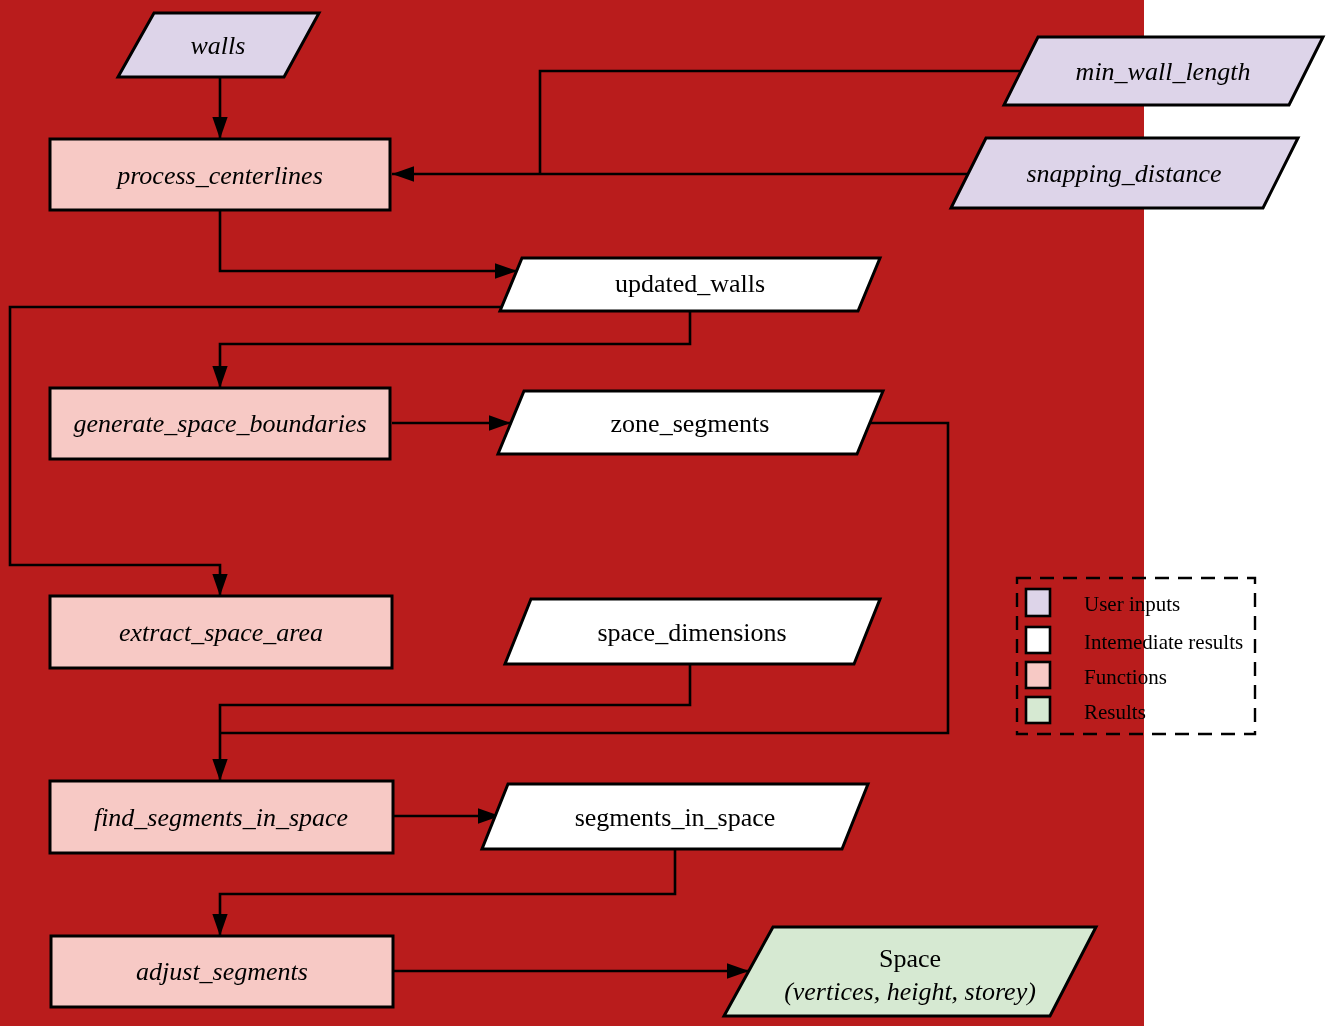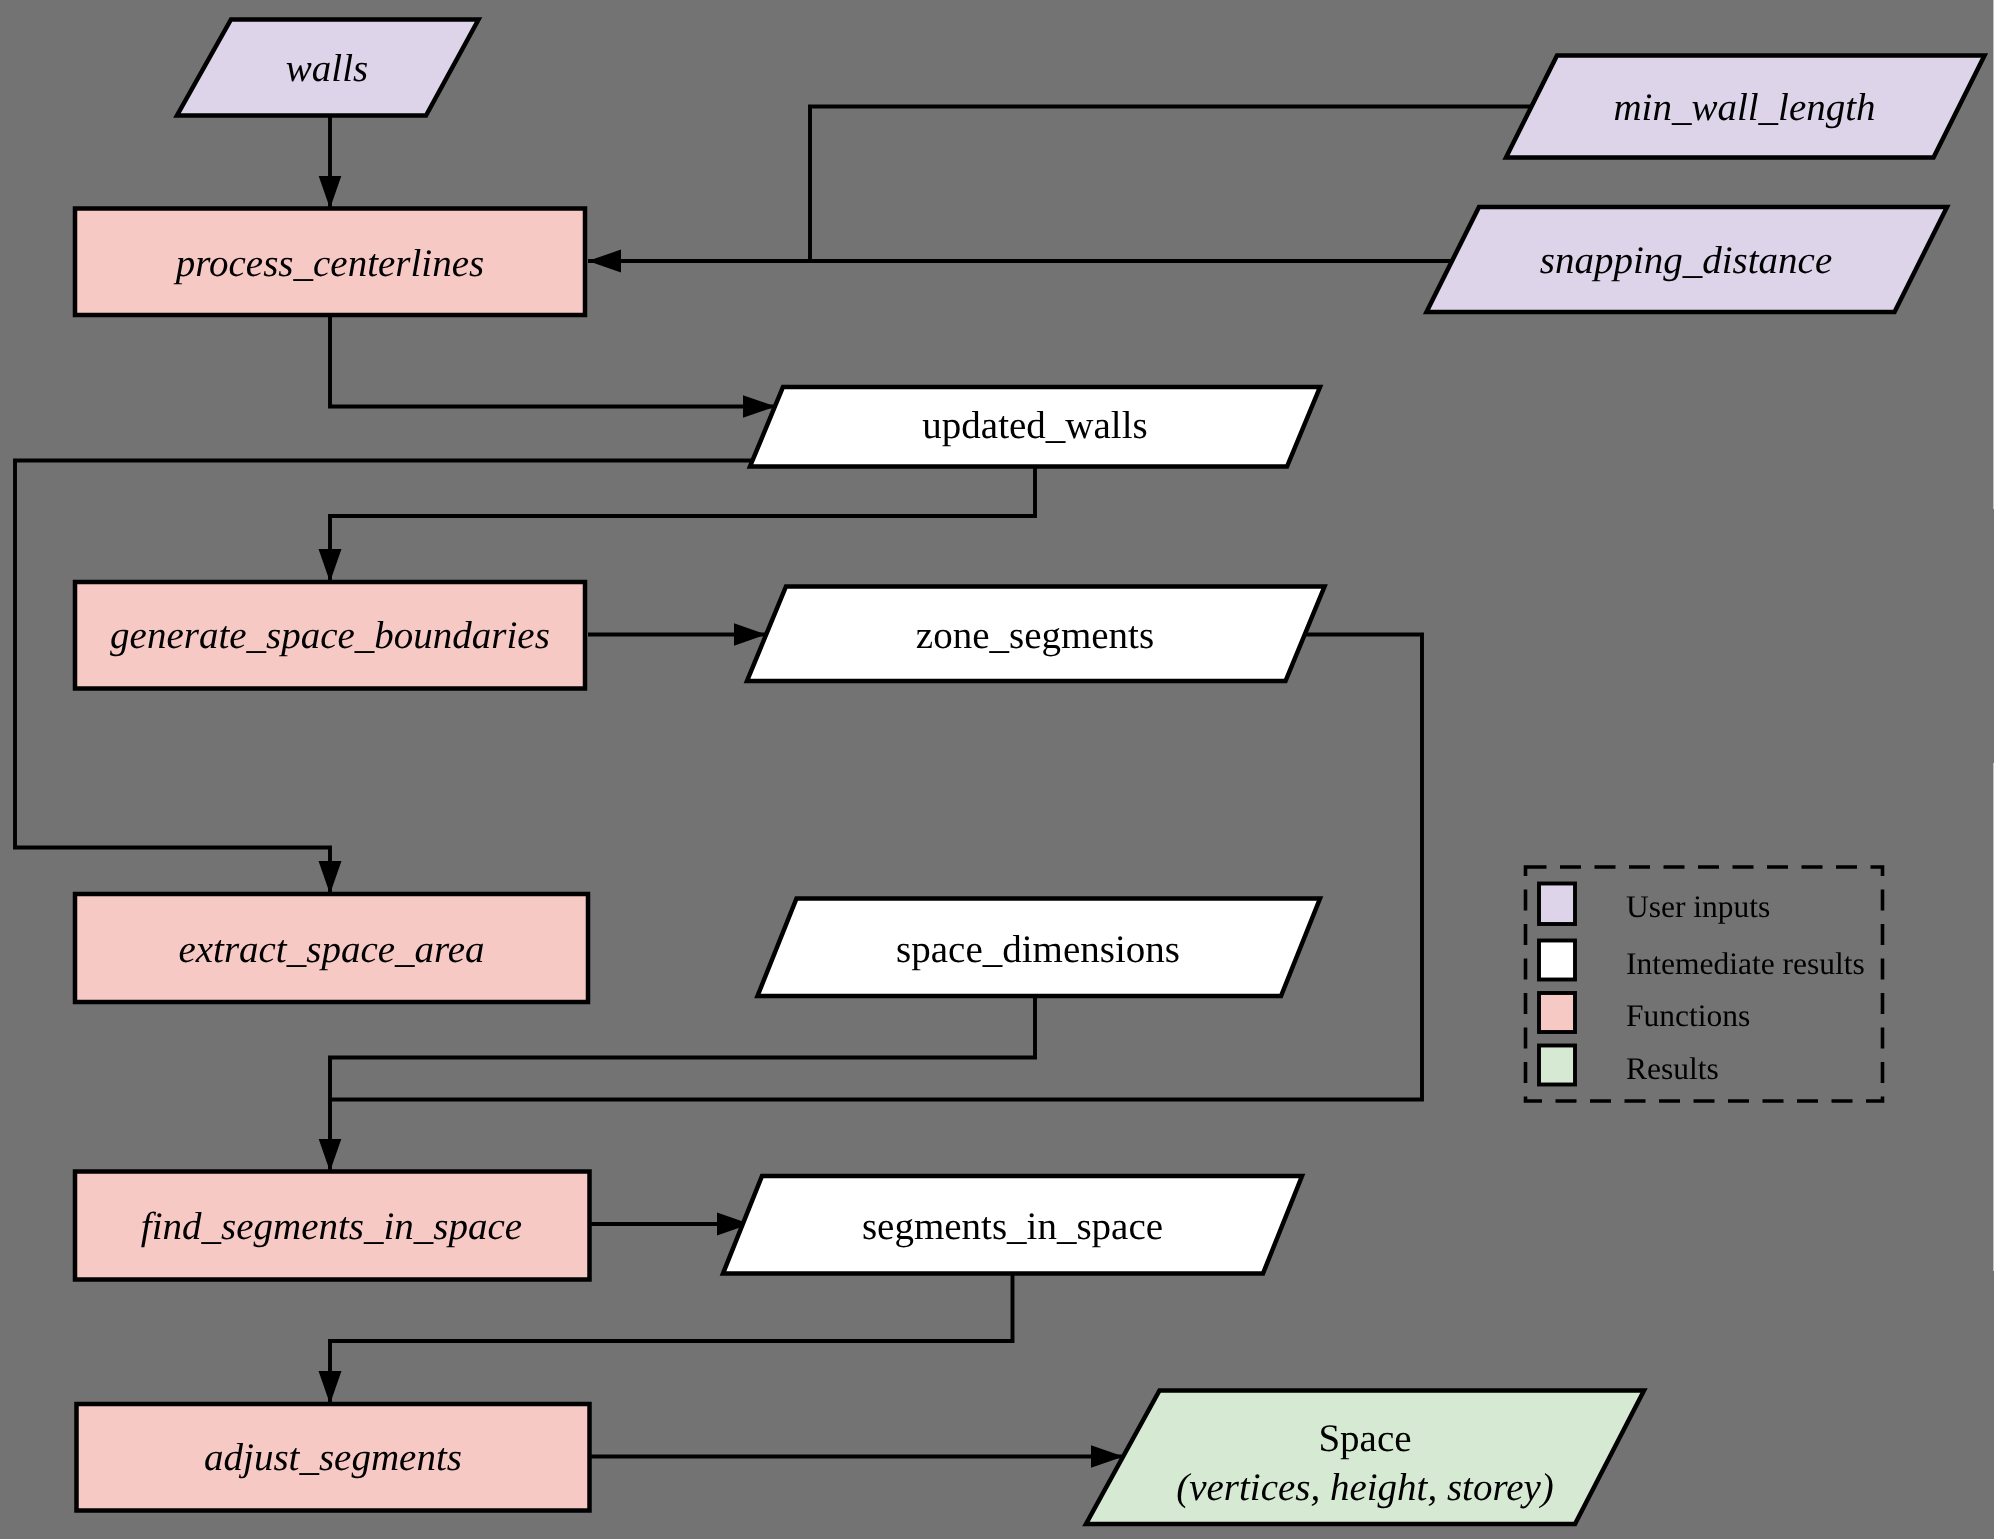--- a/index.html
+++ b/index.html
@@ -2,23 +2,23 @@
 <html><head>
 <meta charset="utf-8">
 <style>
   html, body {
     margin: 0;
     padding: 0;
     background: #ffffff;
   }
   .stage {
     position: relative;
-    width: 1329px;
+    width: 1144px;
     height: 1026px;
-    background: #737373;
+    background: #b91c1c;
     font-family: "Liberation Serif", "DejaVu Serif", serif;
   }
   svg { display: block; }
   .node-shape {
     stroke: #000000;
     stroke-width: 3;
   }
   .connector {
     fill: none;
     stroke: #000000;

